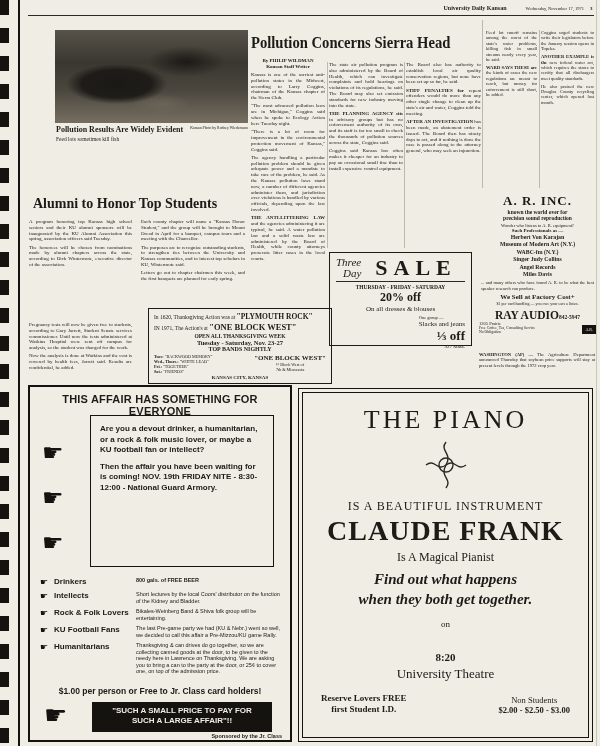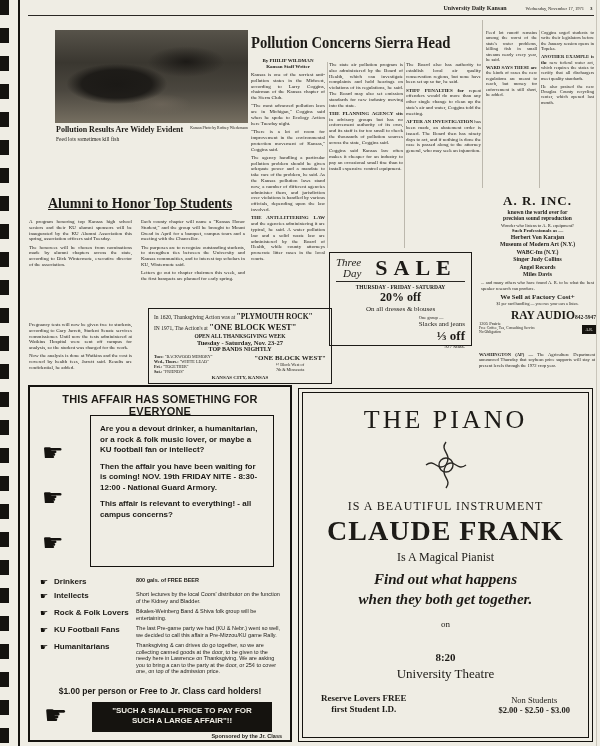--- a/index.html
+++ b/index.html
@@ -109,21 +109,21 @@
   <div class="abs vrule" style="left:482px;top:20px;height:168px;"></div>
   <div class="abs vrule" style="left:539px;top:30px;height:158px;"></div>
 
   <div class="abs tiny" style="left:479px;top:352px;width:116px;height:32px;font-size:4.6px;line-height:5.4px;">
     <div class="p">
       <span class="sub">WASHINGTON (AP) —</span>
       <span>The Agriculture Department announced Thursday that soybean price supports will stay at present levels through the 1972 crop year.</span>
     </div>
   </div>
 
-  <div class="abs b" style="left:48px;top:196px;width:206px;font-size:14px;text-decoration:underline;">Alumni to Honor Top Students</div>
+  <div class="abs b" style="left:33px;top:196px;width:206px;font-size:14px;">Alumni to Honor Top Students</div>
   <div class="abs tiny" style="left:29px;top:219px;width:103px;height:68px;">
     <div class="p">A program honoring top Kansas high school seniors and their KU alumni sponsors will be inaugurated by the KU Alumni Association this spring, association officers said Tuesday.</div>
     <div class="p">The honorees will be chosen from nominations made by alumni chapters across the state, according to Dick Wintermote, executive director of the association.</div>
   </div>
   <div class="abs tiny" style="left:141px;top:219px;width:104px;height:86px;">
     <div class="p">Each county chapter will name a "Kansas Honor Student," and the group will be brought to Mount Oread in April for a banquet, campus tours and a meeting with the Chancellor.</div>
     <div class="p">The purposes are to recognize outstanding students, to strengthen ties between the University and Kansas communities, and to interest top scholars in KU, Wintermote said.</div>
     <div class="p">Letters go out to chapter chairmen this week, and the first banquets are planned for early spring.</div>
   </div>
 
@@ -192,21 +192,21 @@
       <div>Herbert Von Karajan</div>
       <div>Museum of Modern Art (N.Y.)</div>
       <div>WABC-fm (N.Y.)</div>
       <div>Singer Judy Collins</div>
       <div>Angel Records</div>
       <div>Miles Davis</div>
     </div>
     <div style="font-size:4.5px;line-height:5.2px;text-align:justify;margin:2px 2px;">... and many others who have found A. R. to be what the best speaker research can produce.</div>
     <div class="c b" style="font-size:7px;">We Sell at Factory Cost+</div>
     <div class="c" style="font-size:4px;">$1 per card handling — you owe your ears a listen.</div>
-    <div style="display:flex;justify-content:flex-end;align-items:baseline;margin-top:3px;">
+    <div style="display:flex;justify-content:center;align-items:baseline;margin-top:3px;">
       <div class="b" style="font-size:11.5px;">RAY AUDIO</div>
       <div class="b" style="font-size:5.5px;">842-5947</div>
     </div>
     <div style="display:flex;justify-content:space-between;align-items:flex-end;">
       <div>
         <div style="font-size:4.5px;">1205 Prairie</div>
         <div style="font-size:3.8px;">Free Coffee, Tea, Consulting Service</div>
         <div style="font-size:3.8px;">No Obligation</div>
       </div>
       <div style="background:#15130f;color:#efede4;font-size:4px;padding:2px 3px;">A.R.</div>
@@ -214,21 +214,20 @@
   </div>
 
   <div class="abs" style="left:28px;top:385px;width:264px;height:357px;border:2px solid #15130f;">
     <div class="abs c b sans" style="left:0;top:6px;width:100%;font-size:11px;letter-spacing:.2px;">THIS AFFAIR HAS SOMETHING FOR EVERYONE</div>
     <div class="abs hand" style="left:12px;top:52px;font-size:24px;">☛</div>
     <div class="abs hand" style="left:12px;top:97px;font-size:24px;">☛</div>
     <div class="abs hand" style="left:12px;top:142px;font-size:24px;">☛</div>
     <div class="abs sans" style="left:60px;top:28px;width:184px;height:152px;border:1.5px solid #15130f;padding:8px 9px;font-size:8px;line-height:10.5px;font-weight:bold;">
       <div style="margin-bottom:6px;">Are you a devout drinker, a humanitarian, or a rock &amp; folk music lover, or maybe a KU football fan or intellect?</div>
       <div style="margin-bottom:6px;">Then the affair you have been waiting for is coming! NOV. 19th FRIDAY NITE - 8:30-12:00 - National Guard Armory.</div>
-      <div>This affair is relevant to everything! - all campus concerns?</div>
     </div>
 
     <div class="abs sans" style="left:10px;top:190px;width:241px;">
       <div style="display:flex;margin-bottom:4px;">
         <span class="hand" style="font-size:9px;width:14px;">☛</span>
         <span class="b" style="width:82px;font-size:8px;">Drinkers</span>
         <span style="flex:1;font-size:5.5px;line-height:6.5px;font-weight:bold;">800 gals. of FREE BEER</span>
       </div>
       <div style="display:flex;margin-bottom:4px;">
         <span class="hand" style="font-size:9px;width:14px;">☛</span>

